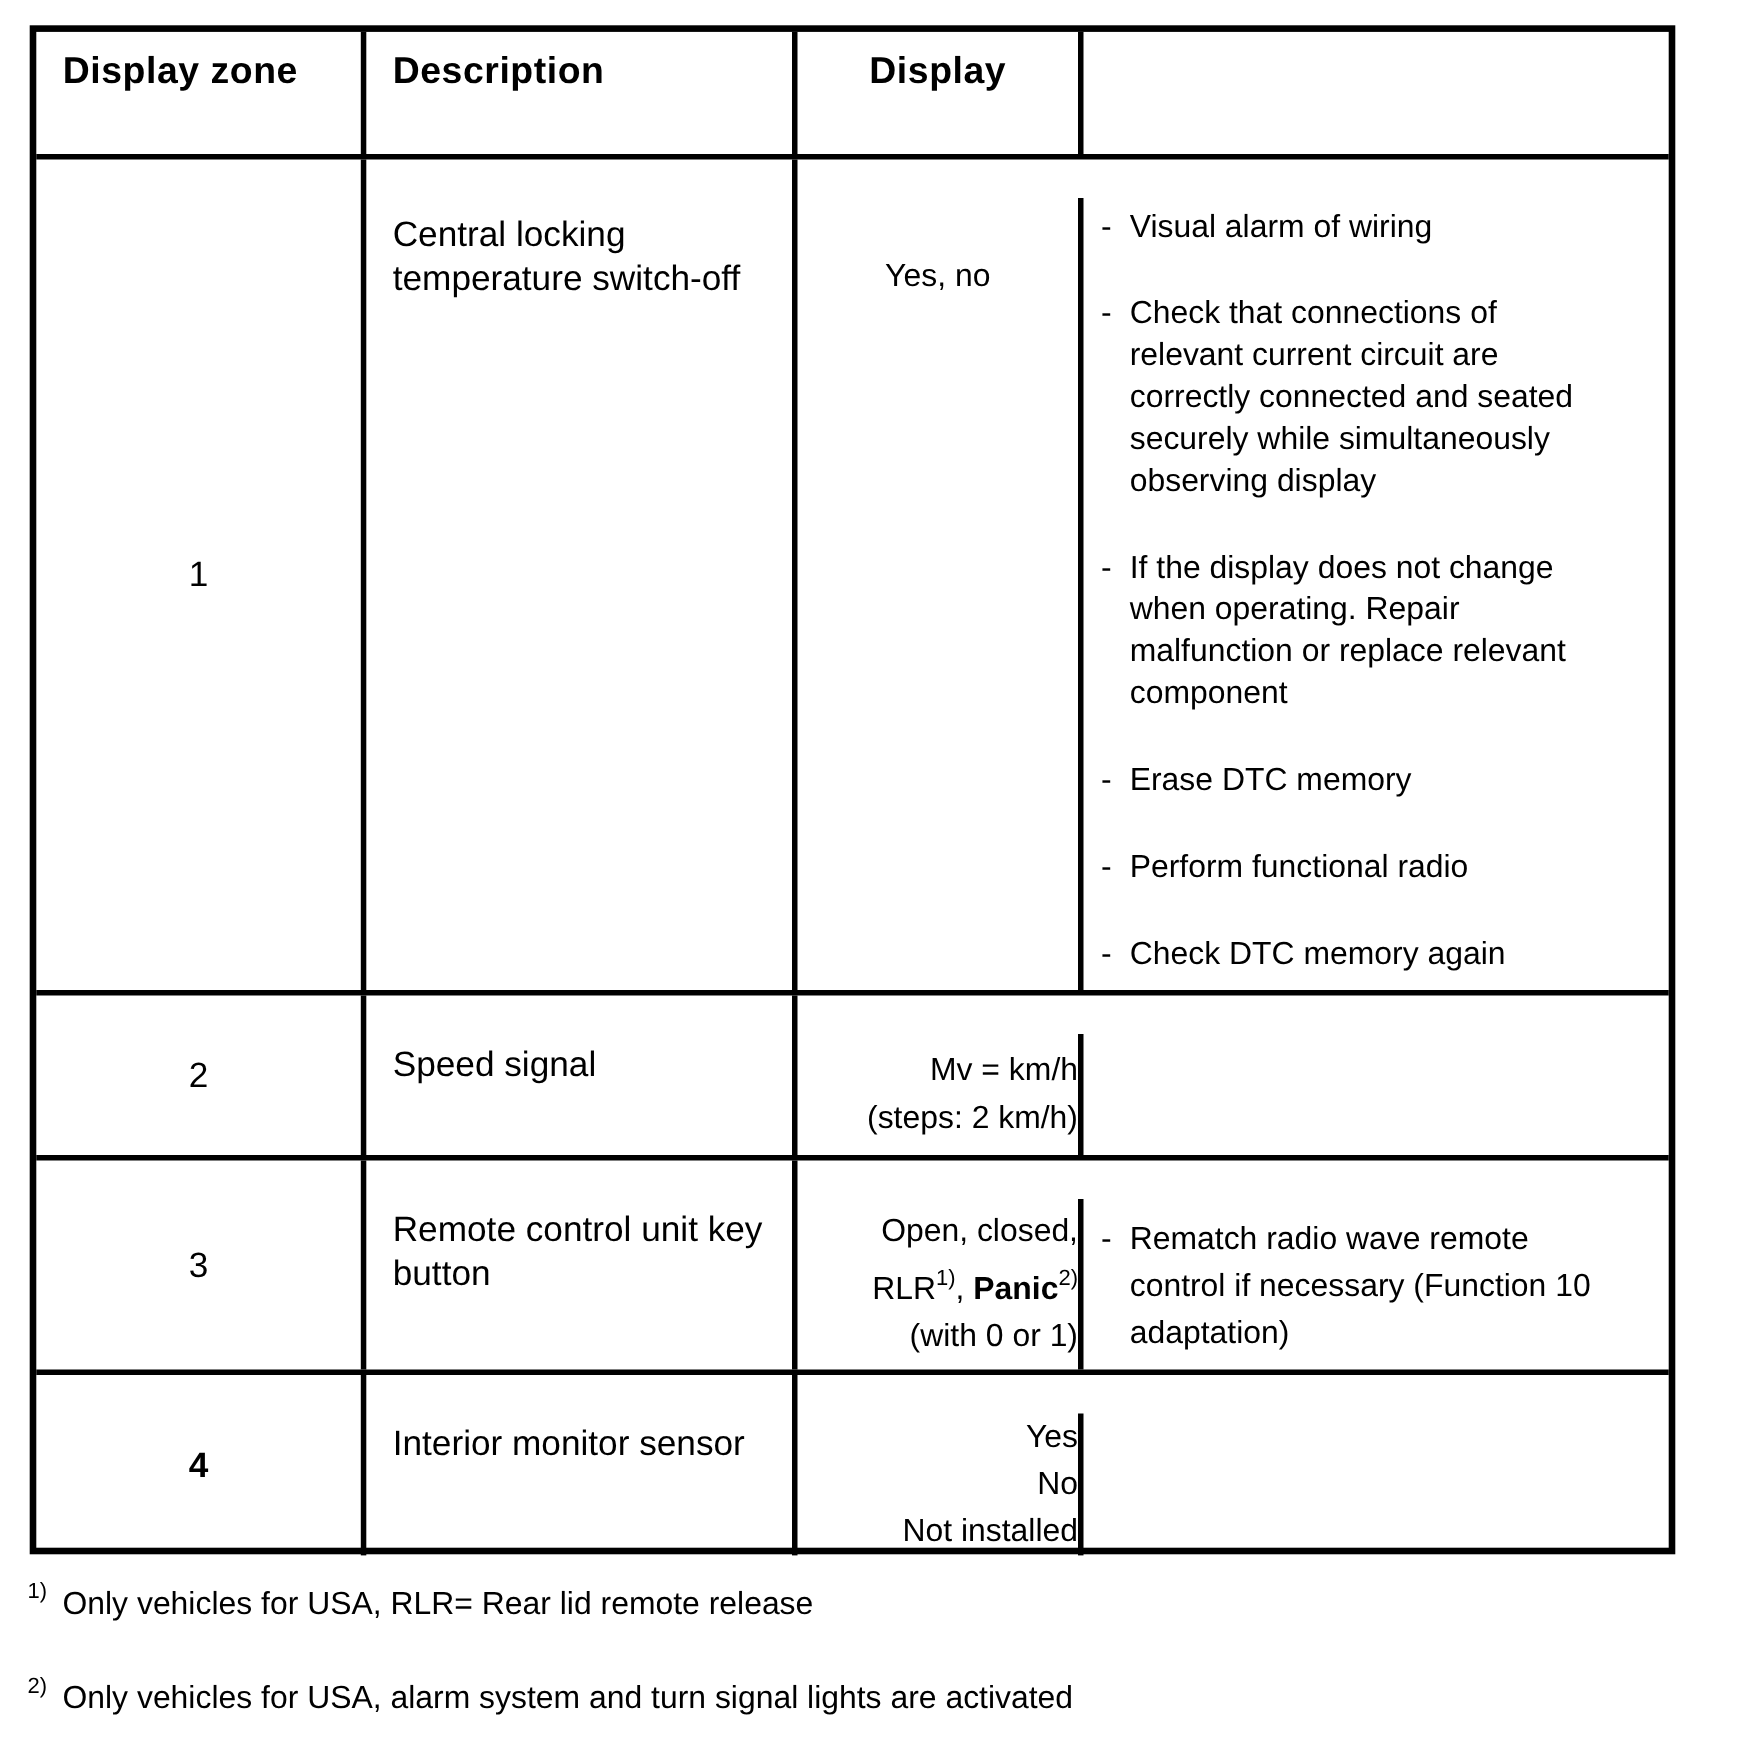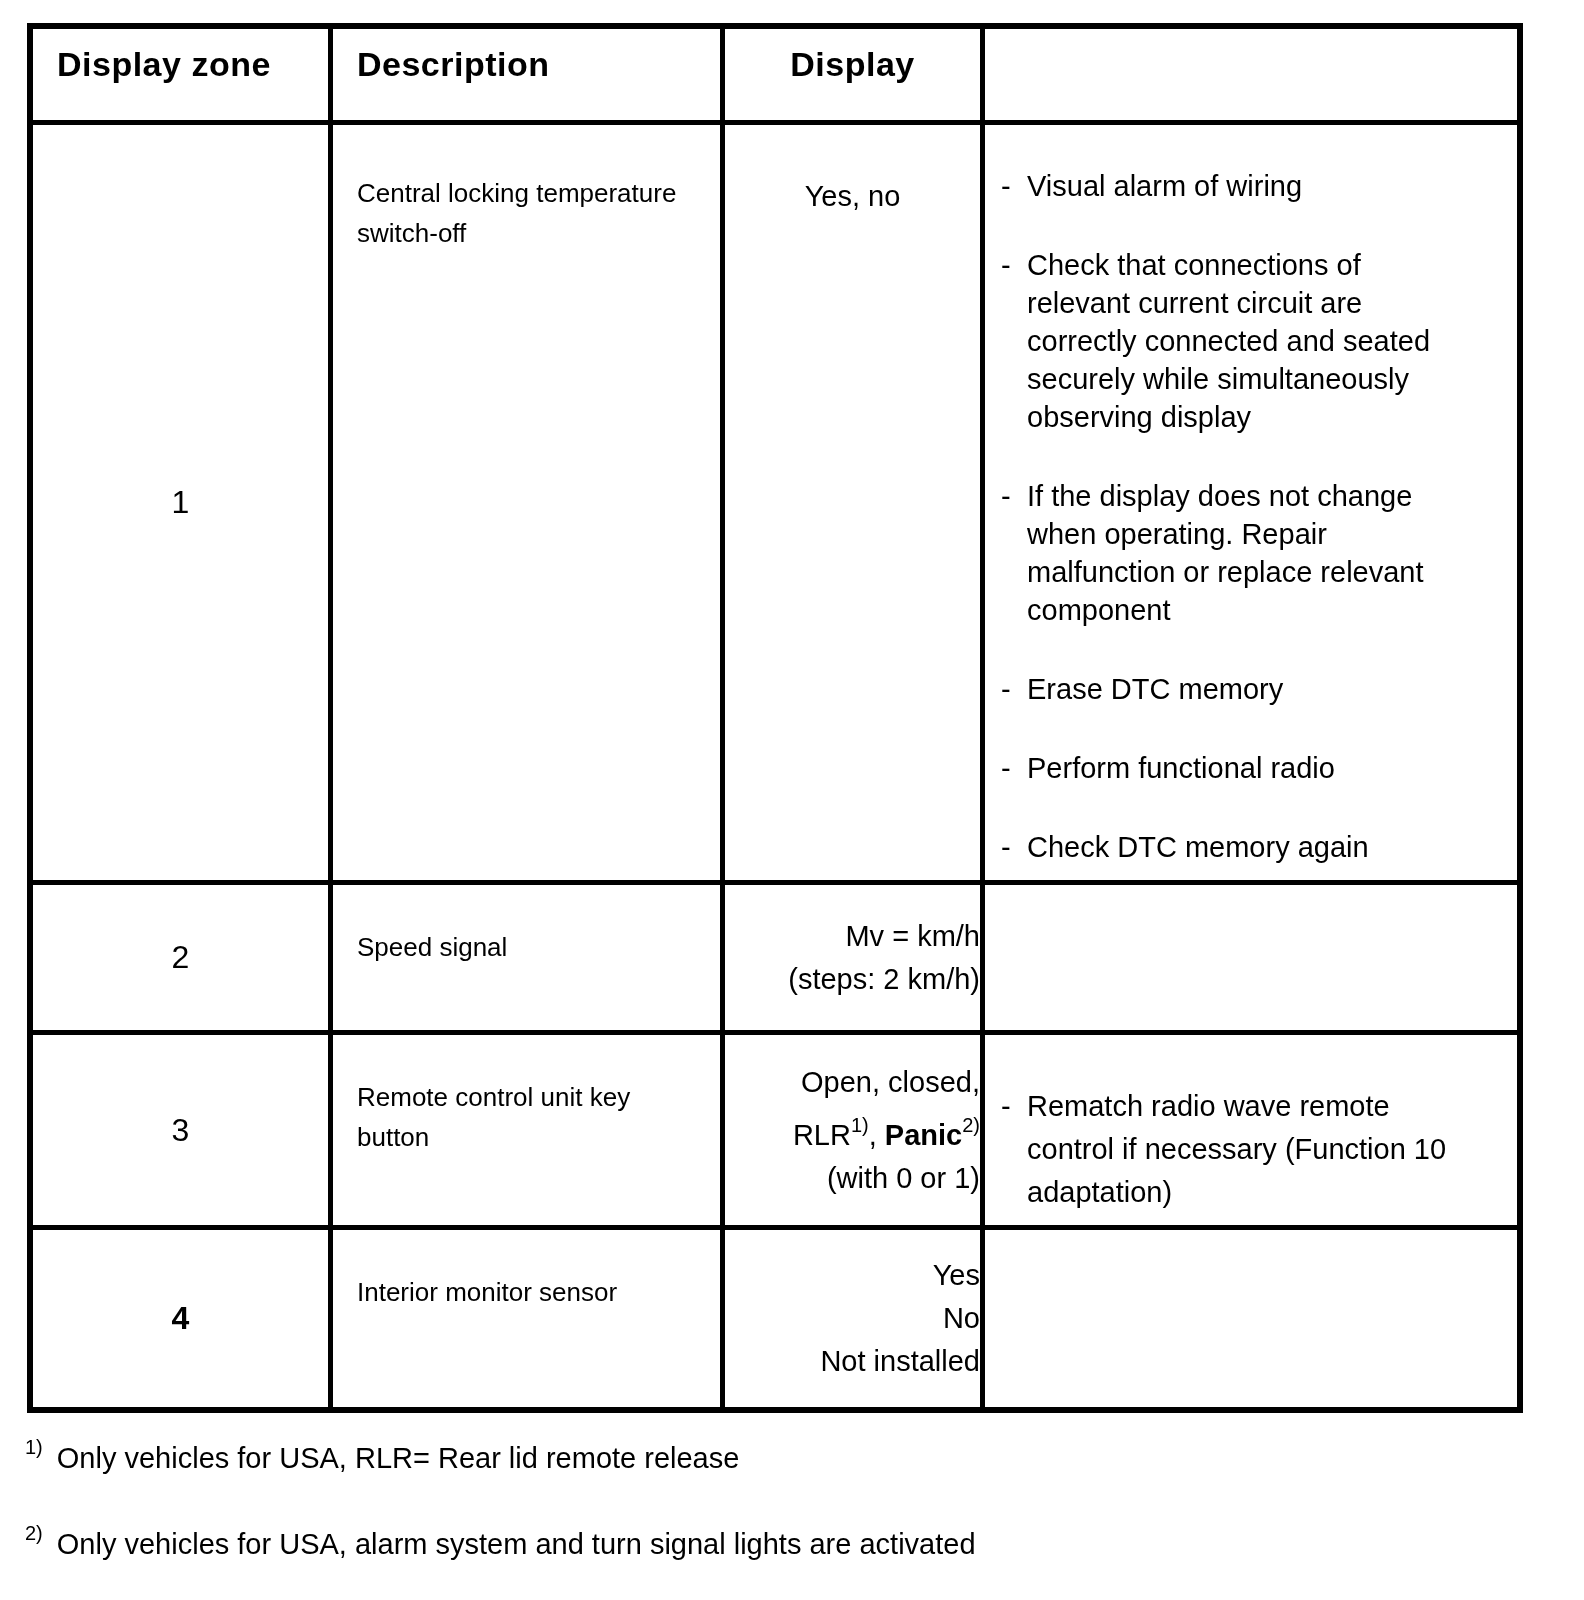--- a/index.html
+++ b/index.html
@@ -13,38 +13,38 @@
   
   .tbl{
     position:absolute;left:27px;top:23px;width:1496px;height:1390px;
     border:6px solid #000;box-sizing:border-box;
     display:flex;flex-direction:column;
   }
   .row{
     display:grid;grid-template-columns:300px 392px 260px 1fr;
     box-sizing:border-box;border-bottom:5px solid #000;flex:none;
   }
-  .row.hdr{height:96px;}
+  .row.hdr{height:116px;}
   .row.r1{height:760px;}
   .row.r2{height:150px;}
   .row.r3{height:195px;}
   .row.r4{flex:1;border-bottom:none;}
   .cell{box-sizing:border-box;overflow:hidden;}
   .c1,.c2,.c3{border-right:5px solid #000;}
 
   .hcell{font-weight:bold;font-size:34px;padding:16px 0 0 24px;letter-spacing:0.5px;}
   .hcell.hc{text-align:center;padding-left:0;}
 
   .zone{display:flex;align-items:center;justify-content:center;font-size:32px;}
   .zone.bold-num{font-weight:bold;}
 
-  .desc{padding:42px 20px 16px 24px;font-size:26px;line-height:40px;}
+  .desc{padding:42px 20px 16px 24px;font-size:32px;line-height:40px;}
   .r1 .desc{padding-top:48px;}
 
-  .disp{font-size:29px;line-height:43px;text-align:center;}
+  .disp{font-size:29px;line-height:43px;text-align:center;margin-top:35px;}
   .disp.top{padding-top:50px;}
   .disp.mid{display:flex;flex-direction:column;justify-content:center;align-items:flex-end;}
   .dline{white-space:nowrap;}
 
   .act{padding:42px 40px 0 16px;font-size:29px;line-height:38px;}
   .r3 .act{padding-top:50px;line-height:43px;}
   .bullet{display:flex;margin-bottom:41px;}
   .dash{width:26px;flex:none;}
   .btext{max-width:432px;}
 

